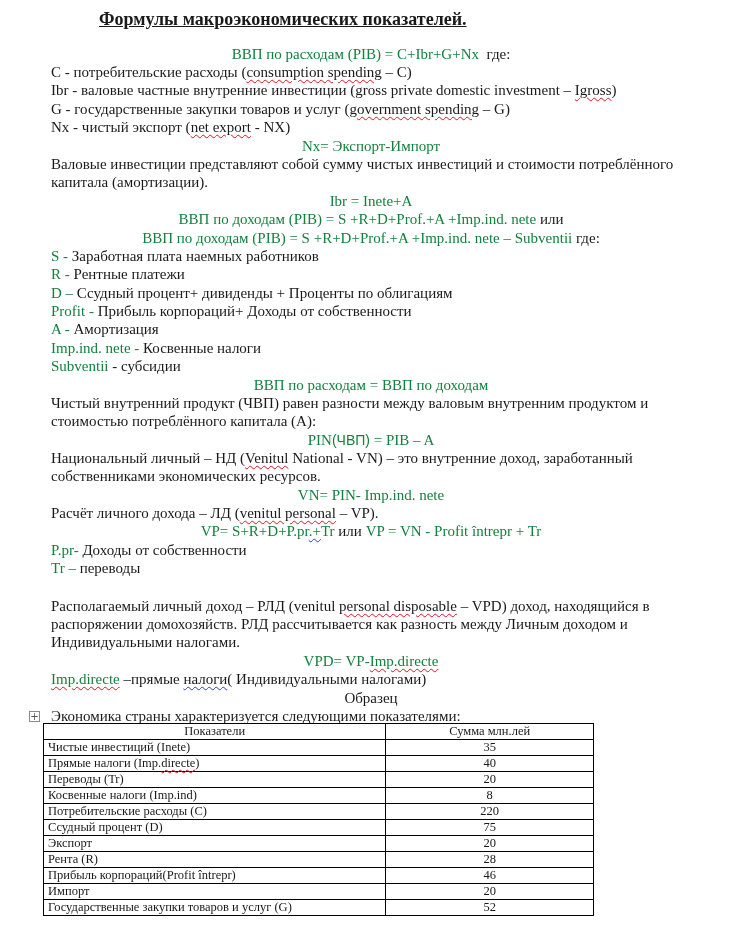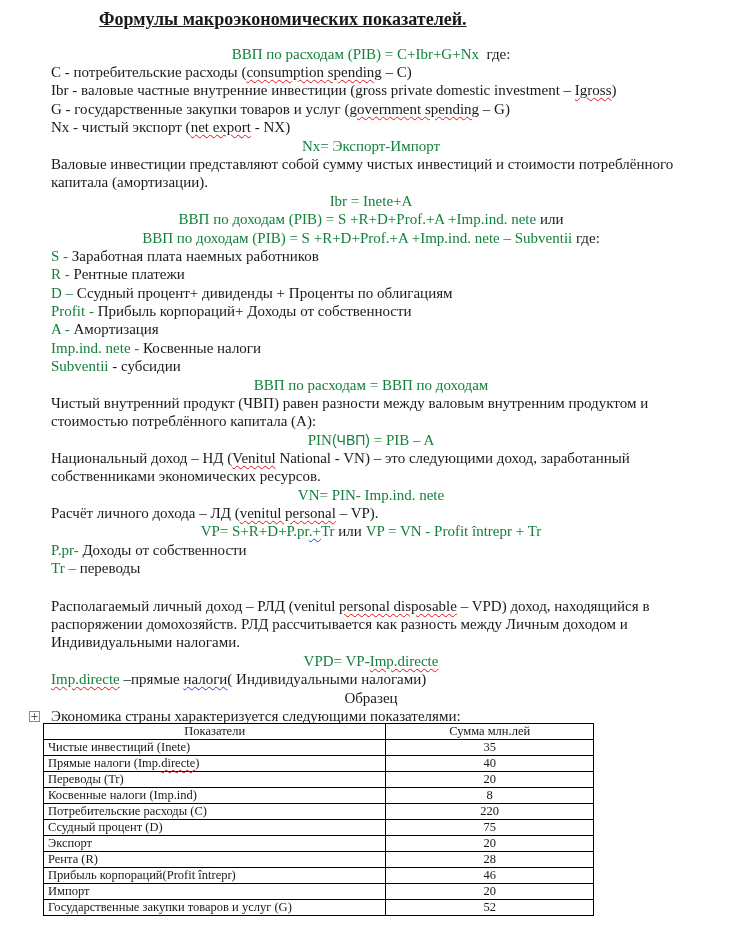--- a/index.html
+++ b/index.html
@@ -50,21 +50,21 @@
 <div class="ln" style="top:339px;"><span class="red">Imp.ind. nete</span><span class="red"> - </span><span>Косвенные налоги</span></div>
 <div class="ln" style="top:357px;"><span class="red">Subventii</span><span> - </span><span>субсидии</span></div>
 
 <div class="ctr red" style="top:376px;">ВВП по расходам = ВВП по доходам</div>
 
 <div class="ln" style="top:394px;">Чистый внутренний продукт (ЧВП) равен разности между валовым внутренним продуктом и</div>
 <div class="ln" style="top:412px;">стоимостью потреблённого капитала (А):</div>
 
 <div class="ctr red" style="top:431px;"><span>PIN</span><span style="font-family:'Liberation Sans',sans-serif;font-size:14px;">(ЧВП)</span><span>  = PIB – A</span></div>
 
-<div class="ln" style="top:449px;"><span>Национальный доход – НД (</span><span class="sq">Venitul</span><span> National - VN) – это следующими доход, заработанный</span></div>
+<div class="ln" style="top:449px;"><span>Национальный личный – НД (</span><span class="sq">Venitul</span><span> National - VN) – это внутренние доход, заработанный</span></div>
 <div class="ln" style="top:467px;">собственниками экономических ресурсов.</div>
 
 <div class="ctr red" style="top:486px;">VN= PIN- Imp.ind. nete</div>
 
 <div class="ln" style="top:504px;"><span>Расчёт личного дохода – ЛД (</span><span class="sq">venitul personal</span><span>  – VP).</span></div>
 
 <div class="ctr" style="top:522px;"><span class="red">VP= S+R+D+P.pr</span><span class="red sqb">.+</span><span class="red">Tr</span><span> или </span><span class="red">VP = VN - Profit întrepr + Tr</span></div>
 
 <div class="ln" style="top:541px;"><span class="red">P.pr</span><span class="red">- </span><span>Доходы от собственности</span></div>
 <div class="ln" style="top:559px;"><span class="red">Tr</span><span class="red"> – </span><span>переводы</span></div>

